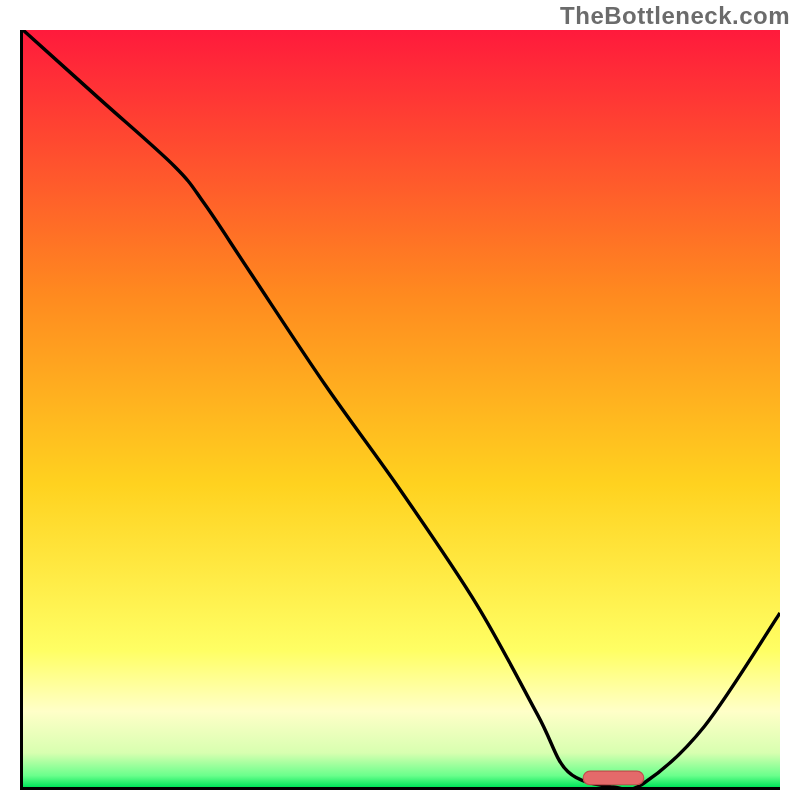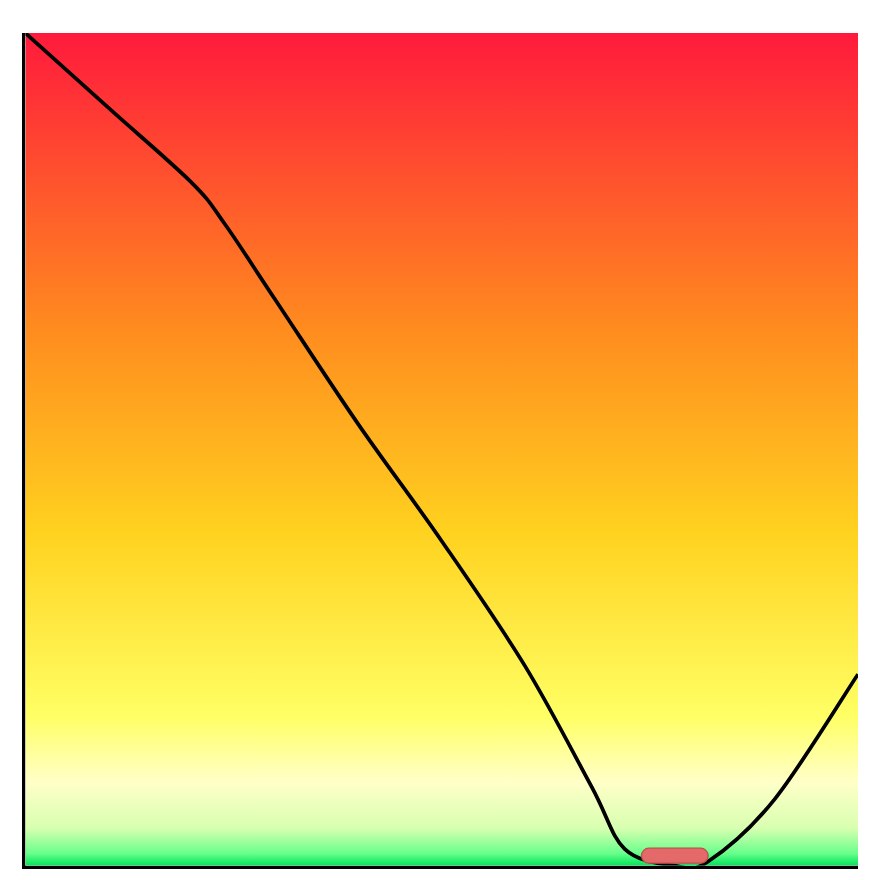--- a/index.html
+++ b/index.html
@@ -38,20 +38,21 @@
     overflow: hidden;
   }
   svg {
     display: block;
   }
 </style>
 </head>
 <body>
 
 <div id="chart-root">
+  <div id="watermark">TheBottleneck.com</div>
 
   <div id="plot-area">
     <svg id="plot-svg" width="757" height="757" viewBox="0 0 100 100" preserveAspectRatio="none">
       <defs>
         <linearGradient id="bg-grad" x1="0" y1="0" x2="0" y2="1">
             <stop offset="0%" stop-color="#ff1a3c"></stop>
             <stop offset="35%" stop-color="#ff8a1f"></stop>
             <stop offset="60%" stop-color="#ffd21f"></stop>
             <stop offset="82%" stop-color="#ffff64"></stop>
             <stop offset="90%" stop-color="#ffffc8"></stop>

